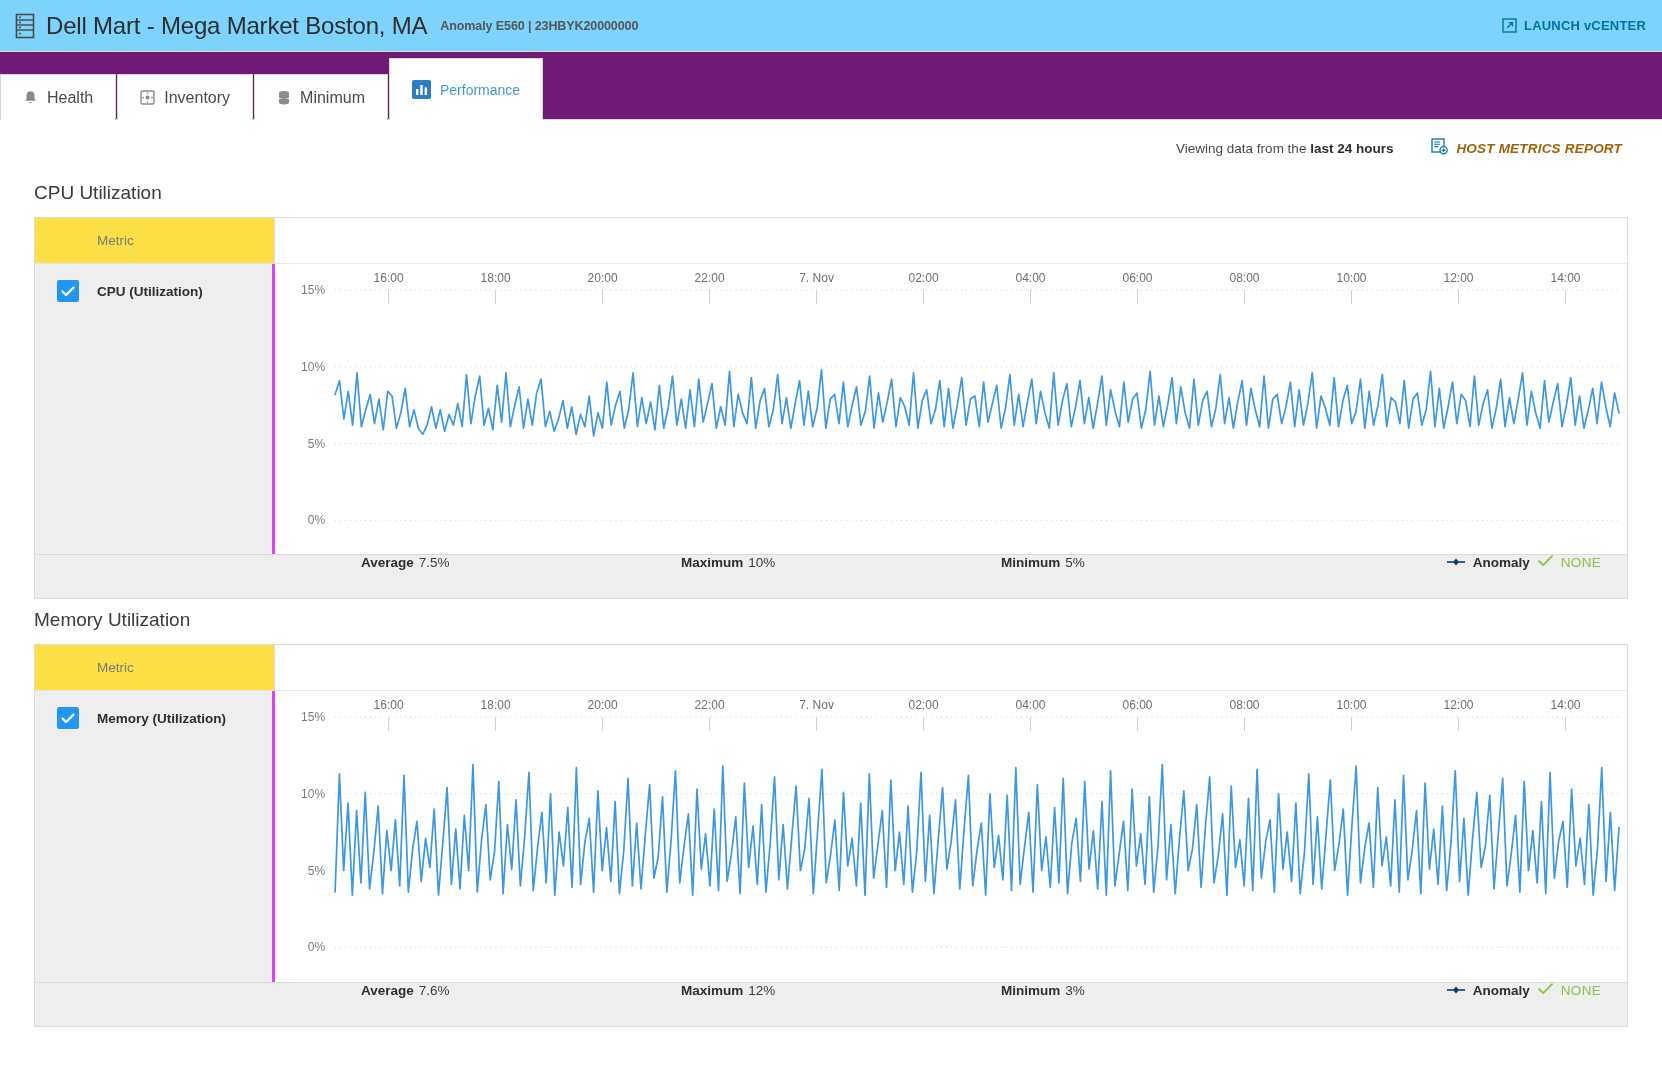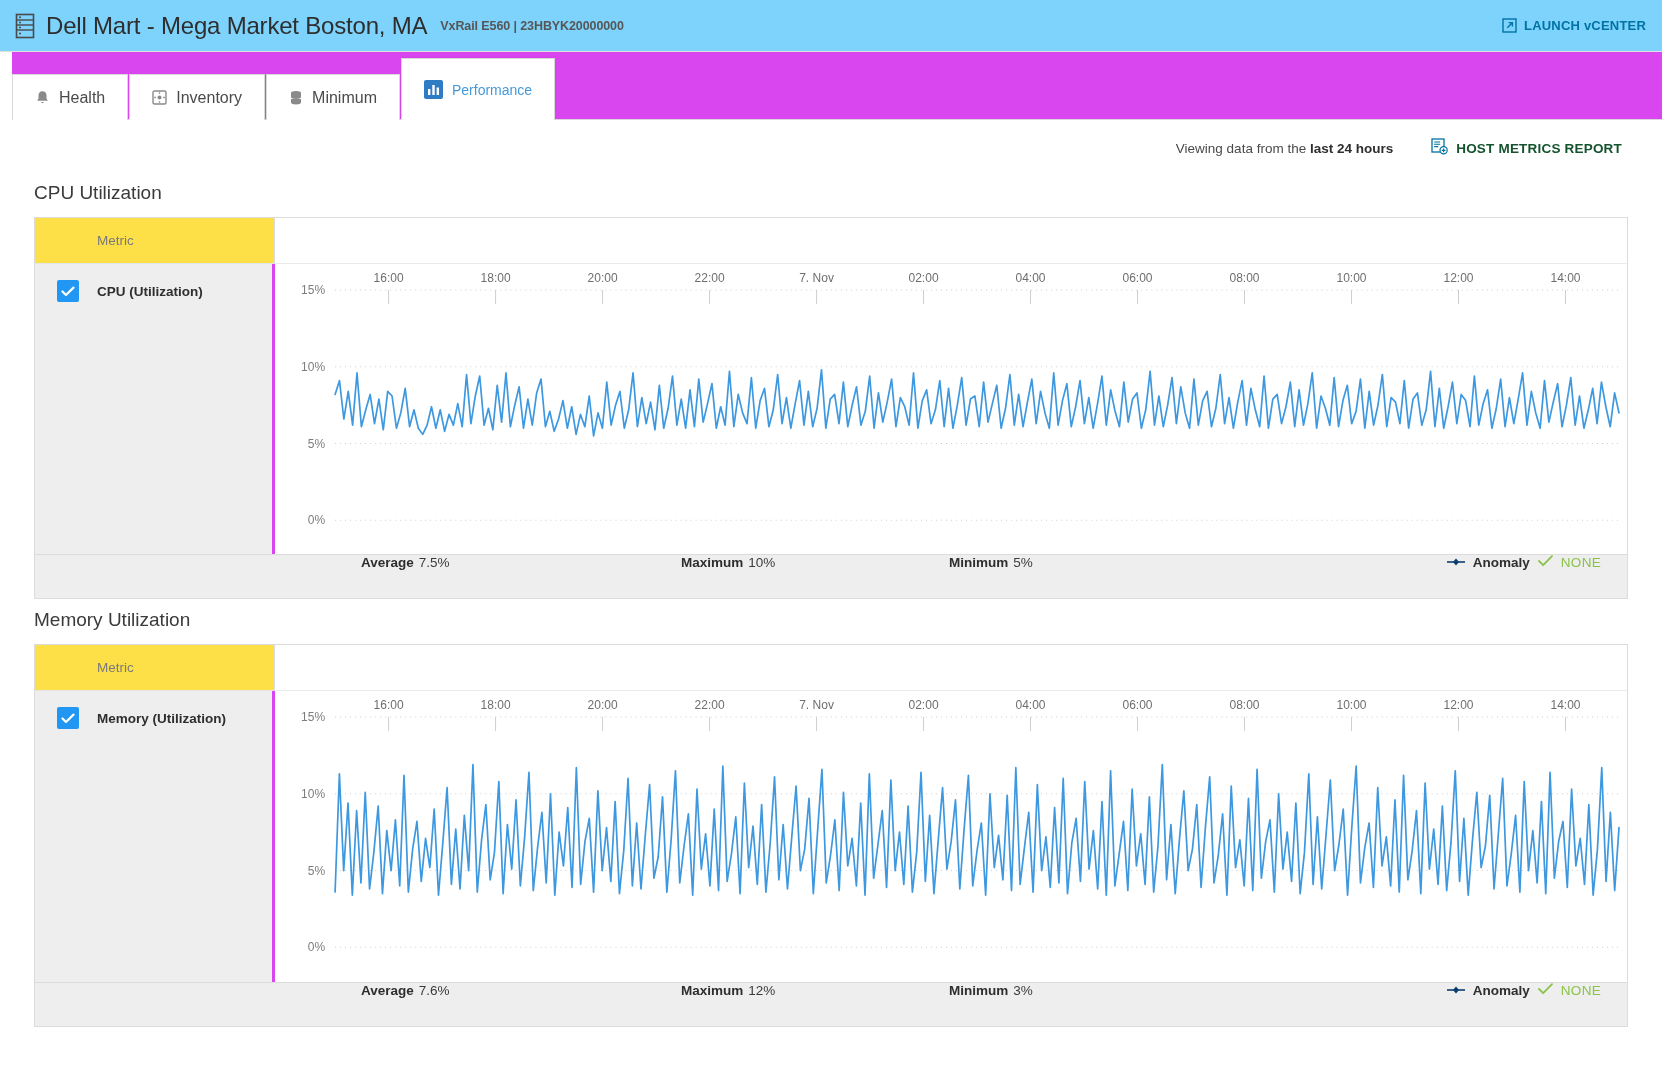--- a/index.html
+++ b/index.html
@@ -46,24 +46,23 @@
     cursor: pointer;
     white-space: nowrap;
   }
   .launch-link svg { display:block; }
 
   
   .tabbar {
     height: 68px;
     display: flex;
     align-items: flex-end;
-    background: #d946ef;
+    background: #701a75;
     border-bottom: 1px solid #d8d8d8;
     padding-left: 0;
-    margin-left: 12px;
   }
   .tab {
     display: flex;
     align-items: center;
     gap: 9px;
     height: 46px;
     padding: 0 22px;
     background: #ffffff;
     border: 1px solid #d8d8d8;
     border-bottom: none;
@@ -93,26 +92,27 @@
     align-items: center;
     justify-content: flex-end;
     gap: 38px;
     height: 56px;
     padding-right: 6px;
   }
   .viewing { font-size: 13.5px; color: #4a4a4a; white-space: nowrap; }
   .viewing b { font-weight: 700; color: #2e2e2e; }
   .report-link {
     display: flex; align-items: center; gap: 8px;
-    color: #14532d;
+    color: #a16207;
     font-size: 13.5px;
     font-weight: 700;
     letter-spacing: 0.2px;
     cursor: pointer;
     white-space: nowrap;
+    font-style: italic;
   }
 
   .section-title {
     font-size: 19px;
     font-weight: 400;
     color: #3b3b3b;
     margin: 6px 0 13px 0;
   }
 
   .card {
@@ -172,21 +172,21 @@
   }
   .stats-inner {
     display: flex;
     align-items: center;
     width: 100%;
     padding: 0 26px 0 86px;
   }
   .stat { font-size: 13.5px; color: #3b3b3b; white-space: nowrap; }
   .stat b { font-weight: 700; color: #2e2e2e; margin-right: 5px; }
   .stat.s1 { width: 320px; }
-  .stat.s2 { width: 268px; }
+  .stat.s2 { width: 320px; }
   .stat.s3 { flex: 1 1 auto; }
   .anomaly {
     display: flex; align-items: center; gap: 8px;
     font-size: 13.5px; white-space: nowrap;
   }
   .anomaly .alab { font-weight: 700; color: #2e2e2e; }
   .anomaly .aval { color: #8bc34a; font-weight: 400; letter-spacing: 0.3px; }
 </style>
 </head>
 <body>
@@ -198,21 +198,21 @@
       <line x1="2.5" y1="7" x2="19.5" y2="7" stroke="#4a4a4a" stroke-width="1.4"></line>
       <line x1="2.5" y1="12" x2="19.5" y2="12" stroke="#4a4a4a" stroke-width="1.4"></line>
       <line x1="2.5" y1="17" x2="19.5" y2="17" stroke="#4a4a4a" stroke-width="1.4"></line>
       <circle cx="6" cy="4.3" r="1" fill="#4a4a4a"></circle>
       <circle cx="6" cy="9.5" r="1" fill="#4a4a4a"></circle>
       <circle cx="6" cy="14.5" r="1" fill="#4a4a4a"></circle>
       <circle cx="6" cy="20.5" r="1" fill="#4a4a4a"></circle>
     </svg>
   </span>
   <span class="hdr-title">Dell Mart - Mega Market Boston, MA</span>
-  <span class="hdr-sub">VxRail E560 | 23HBYK20000000</span>
+  <span class="hdr-sub">Anomaly E560 | 23HBYK20000000</span>
   <span class="hdr-spacer"></span>
   <span class="launch-link">
     <span>
       <svg width="15" height="15" viewBox="0 0 15 15">
         <rect x="1" y="1" width="13" height="13" fill="none" stroke="#0072a3" stroke-width="1.4"></rect>
         <path d="M5.3 9.7 L10 5 M6.6 4.6 H10.4 V8.4" fill="none" stroke="#0072a3" stroke-width="1.4"></path>
       </svg>
     </span>
     <span>LAUNCH vCENTER</span>
   </span>

